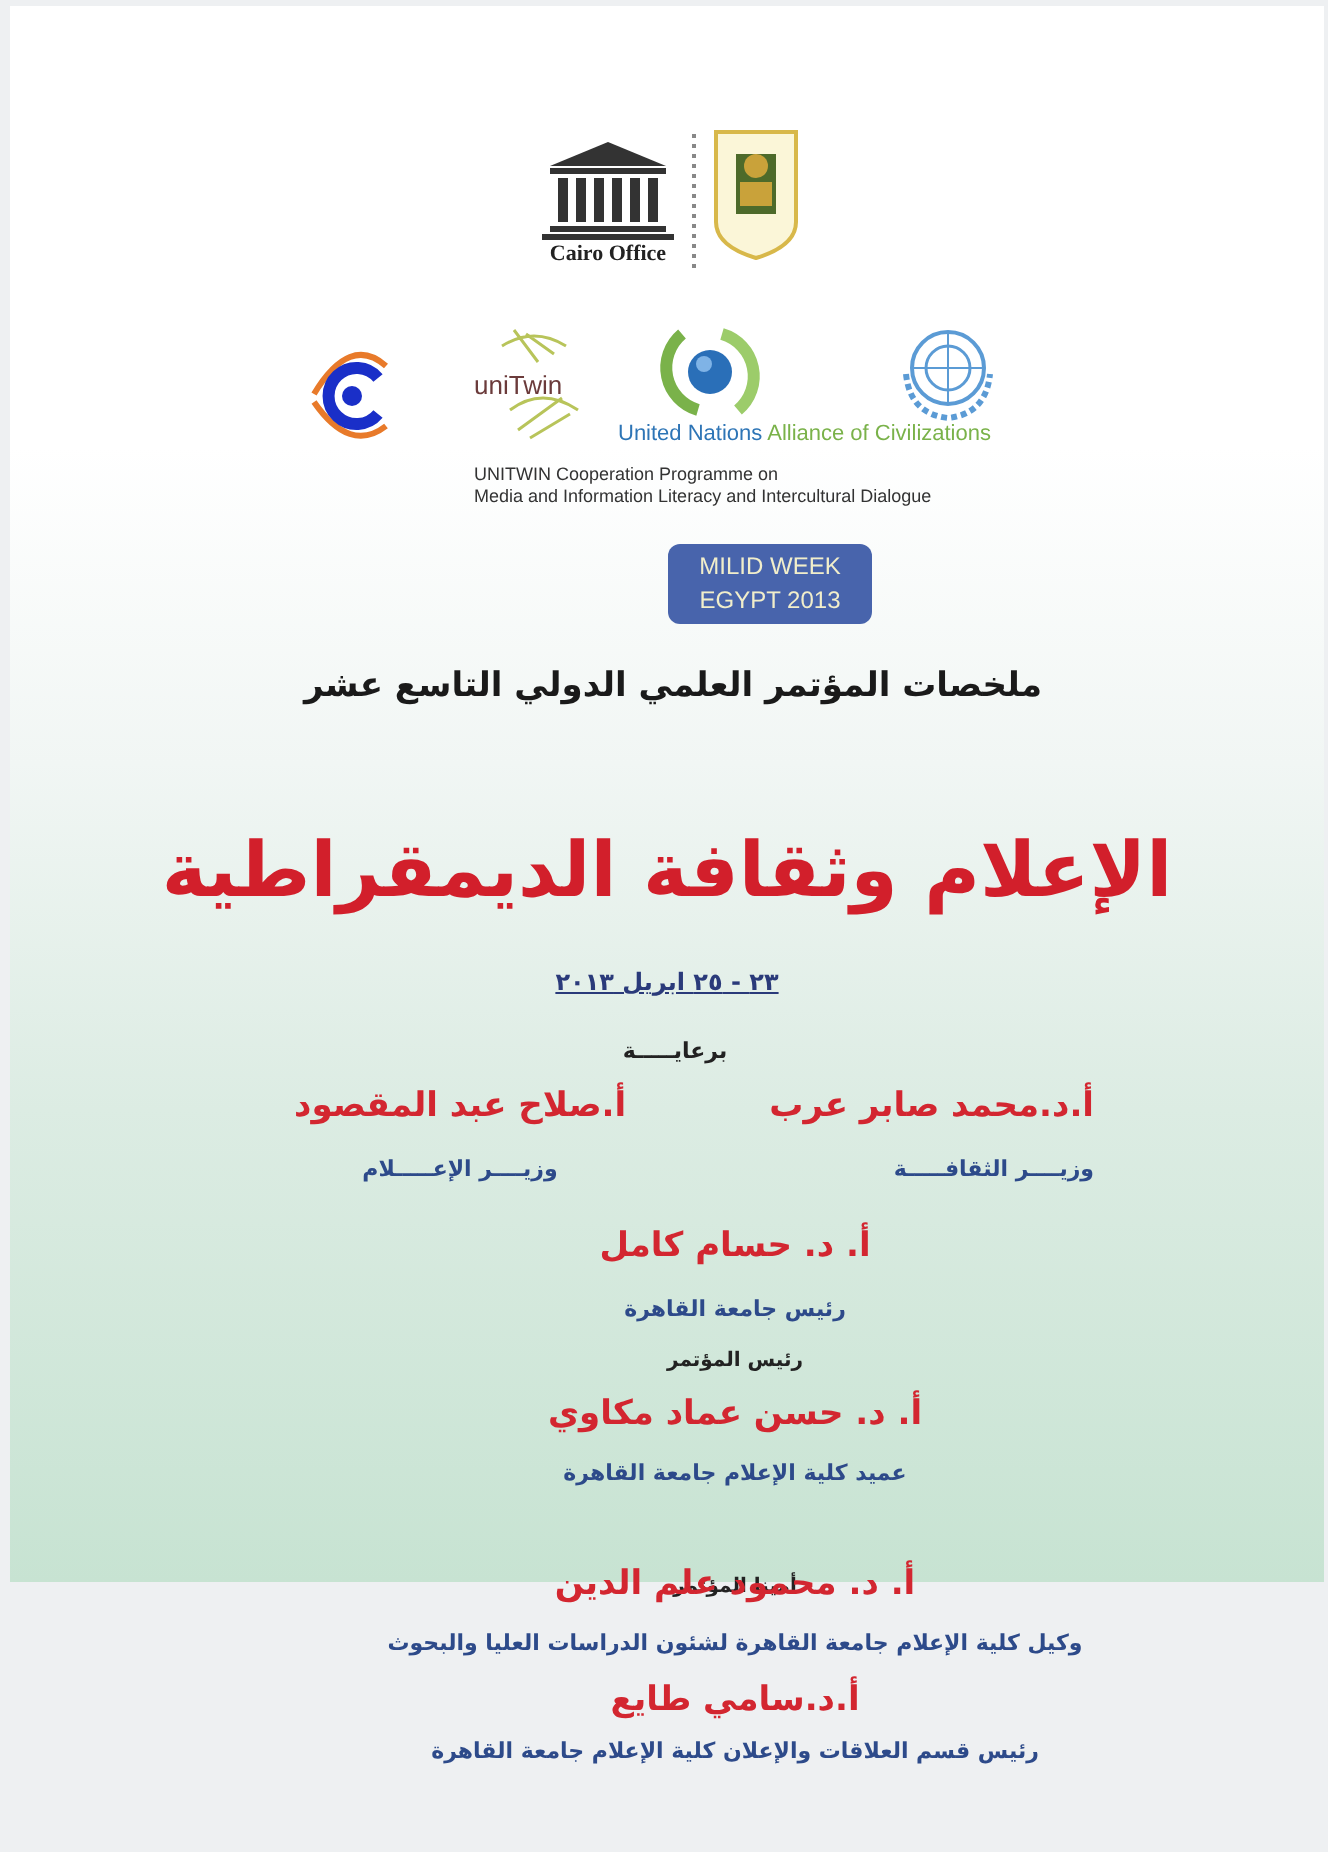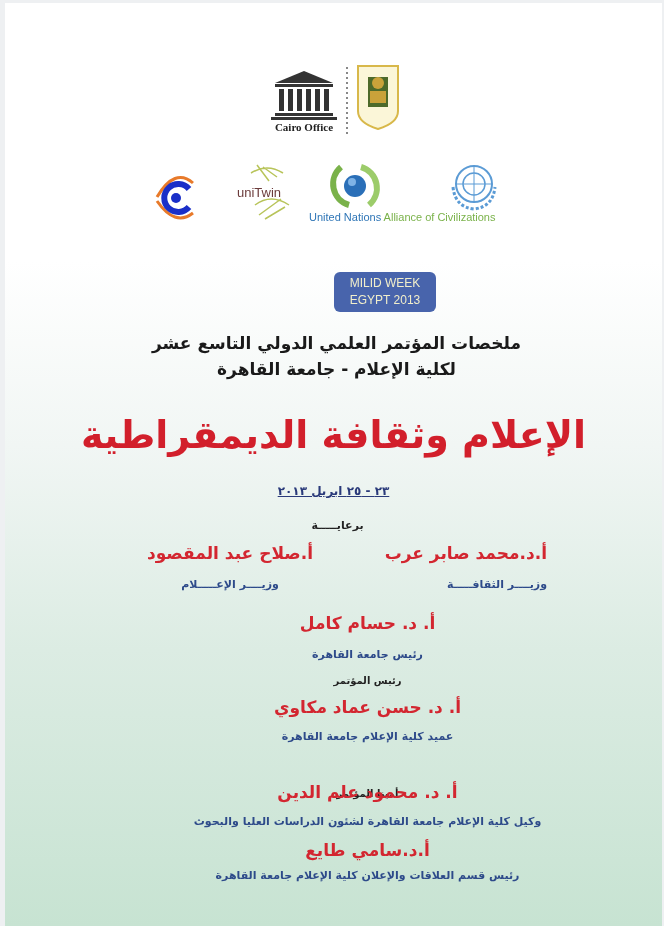--- a/index.html
+++ b/index.html
@@ -3,21 +3,21 @@
   <meta charset="utf-8">
   <style>
     html, body { margin: 0; padding: 0; }
     body {
       width: 664px; height: 926px; overflow: hidden;
       background: #eef0f2;
       font-family: "DejaVu Sans", sans-serif;
       position: relative;
     }
     .page {
-      position: absolute; left: 5px; top: 3px; width: 657px; height: 923px;
+      position: absolute; left: 5px; top: 3px; width: 657px; height: 788px;
       background: linear-gradient(to bottom, #ffffff 0%, #ffffff 28%, #f1f6f4 48%, #dcece3 70%, #c7e3d2 100%);
     }
     .abs { position: absolute; }
     .center-text { text-align: center; direction: rtl; }
 
     
     .unesco { left: 262px; top: 66px; width: 74px; height: 68px; }
     .unesco .caption { position:absolute; left:0; top:52px; width:74px; text-align:center;
       font-family: "Liberation Serif", serif; font-weight:bold; font-size:11px; color:#222; }
     .divider-dots { left: 341px; top: 64px; width: 2px; height: 68px;
@@ -113,28 +113,31 @@
       <line x1="11" y1="27" x2="47" y2="27" stroke="#5b9bd5"></line>
       <line x1="29" y1="9" x2="29" y2="45" stroke="#5b9bd5"></line>
       <path d="M8,30 Q10,50 29,52 Q48,50 50,30" fill="none" stroke="#5b9bd5" stroke-width="3" stroke-dasharray="3 2"></path>
     </svg>
   </div>
 
   <div class="abs unaoc-text">
     <span class="un">United Nations</span>
     <span class="aoc">Alliance of Civilizations</span>
   </div>
+  <div class="abs unitwin-prog">
+    <div>UNITWIN Cooperation Programme on</div>
+    <div>Media and Information Literacy and Intercultural Dialogue</div>
+  </div>
 
   <div class="abs milid">
     <div>MILID WEEK</div>
     <div>EGYPT 2013</div>
   </div>
 
   <div class="abs subtitle center-text" style="top:330px;">ملخصات المؤتمر العلمي الدولي التاسع عشر</div>
-  <div class="abs subtitle center-text" style="top:356px;">لكلية الإعلام - جامعة القاهرة</div>
 
   <div class="abs main-title center-text">الإعلام وثقافة الديمقراطية</div>
   <div class="abs date center-text">٢٣ - ٢٥ ابريل ٢٠١٣</div>
 
   <div class="abs under center-text">برعايـــــة</div>
 
   <div class="abs red-name" style="left:372px; top:540px; width:170px; text-align:right; direction:rtl;">أ.د.محمد صابر عرب</div>
   <div class="abs blue-role" style="left:372px; top:575px; width:170px; direction:rtl;">وزيــــر الثقافـــــة</div>
 
   <div class="abs red-name" style="left:140px; top:540px; width:170px; text-align:center; direction:rtl;">أ.صلاح عبد المقصود</div>

